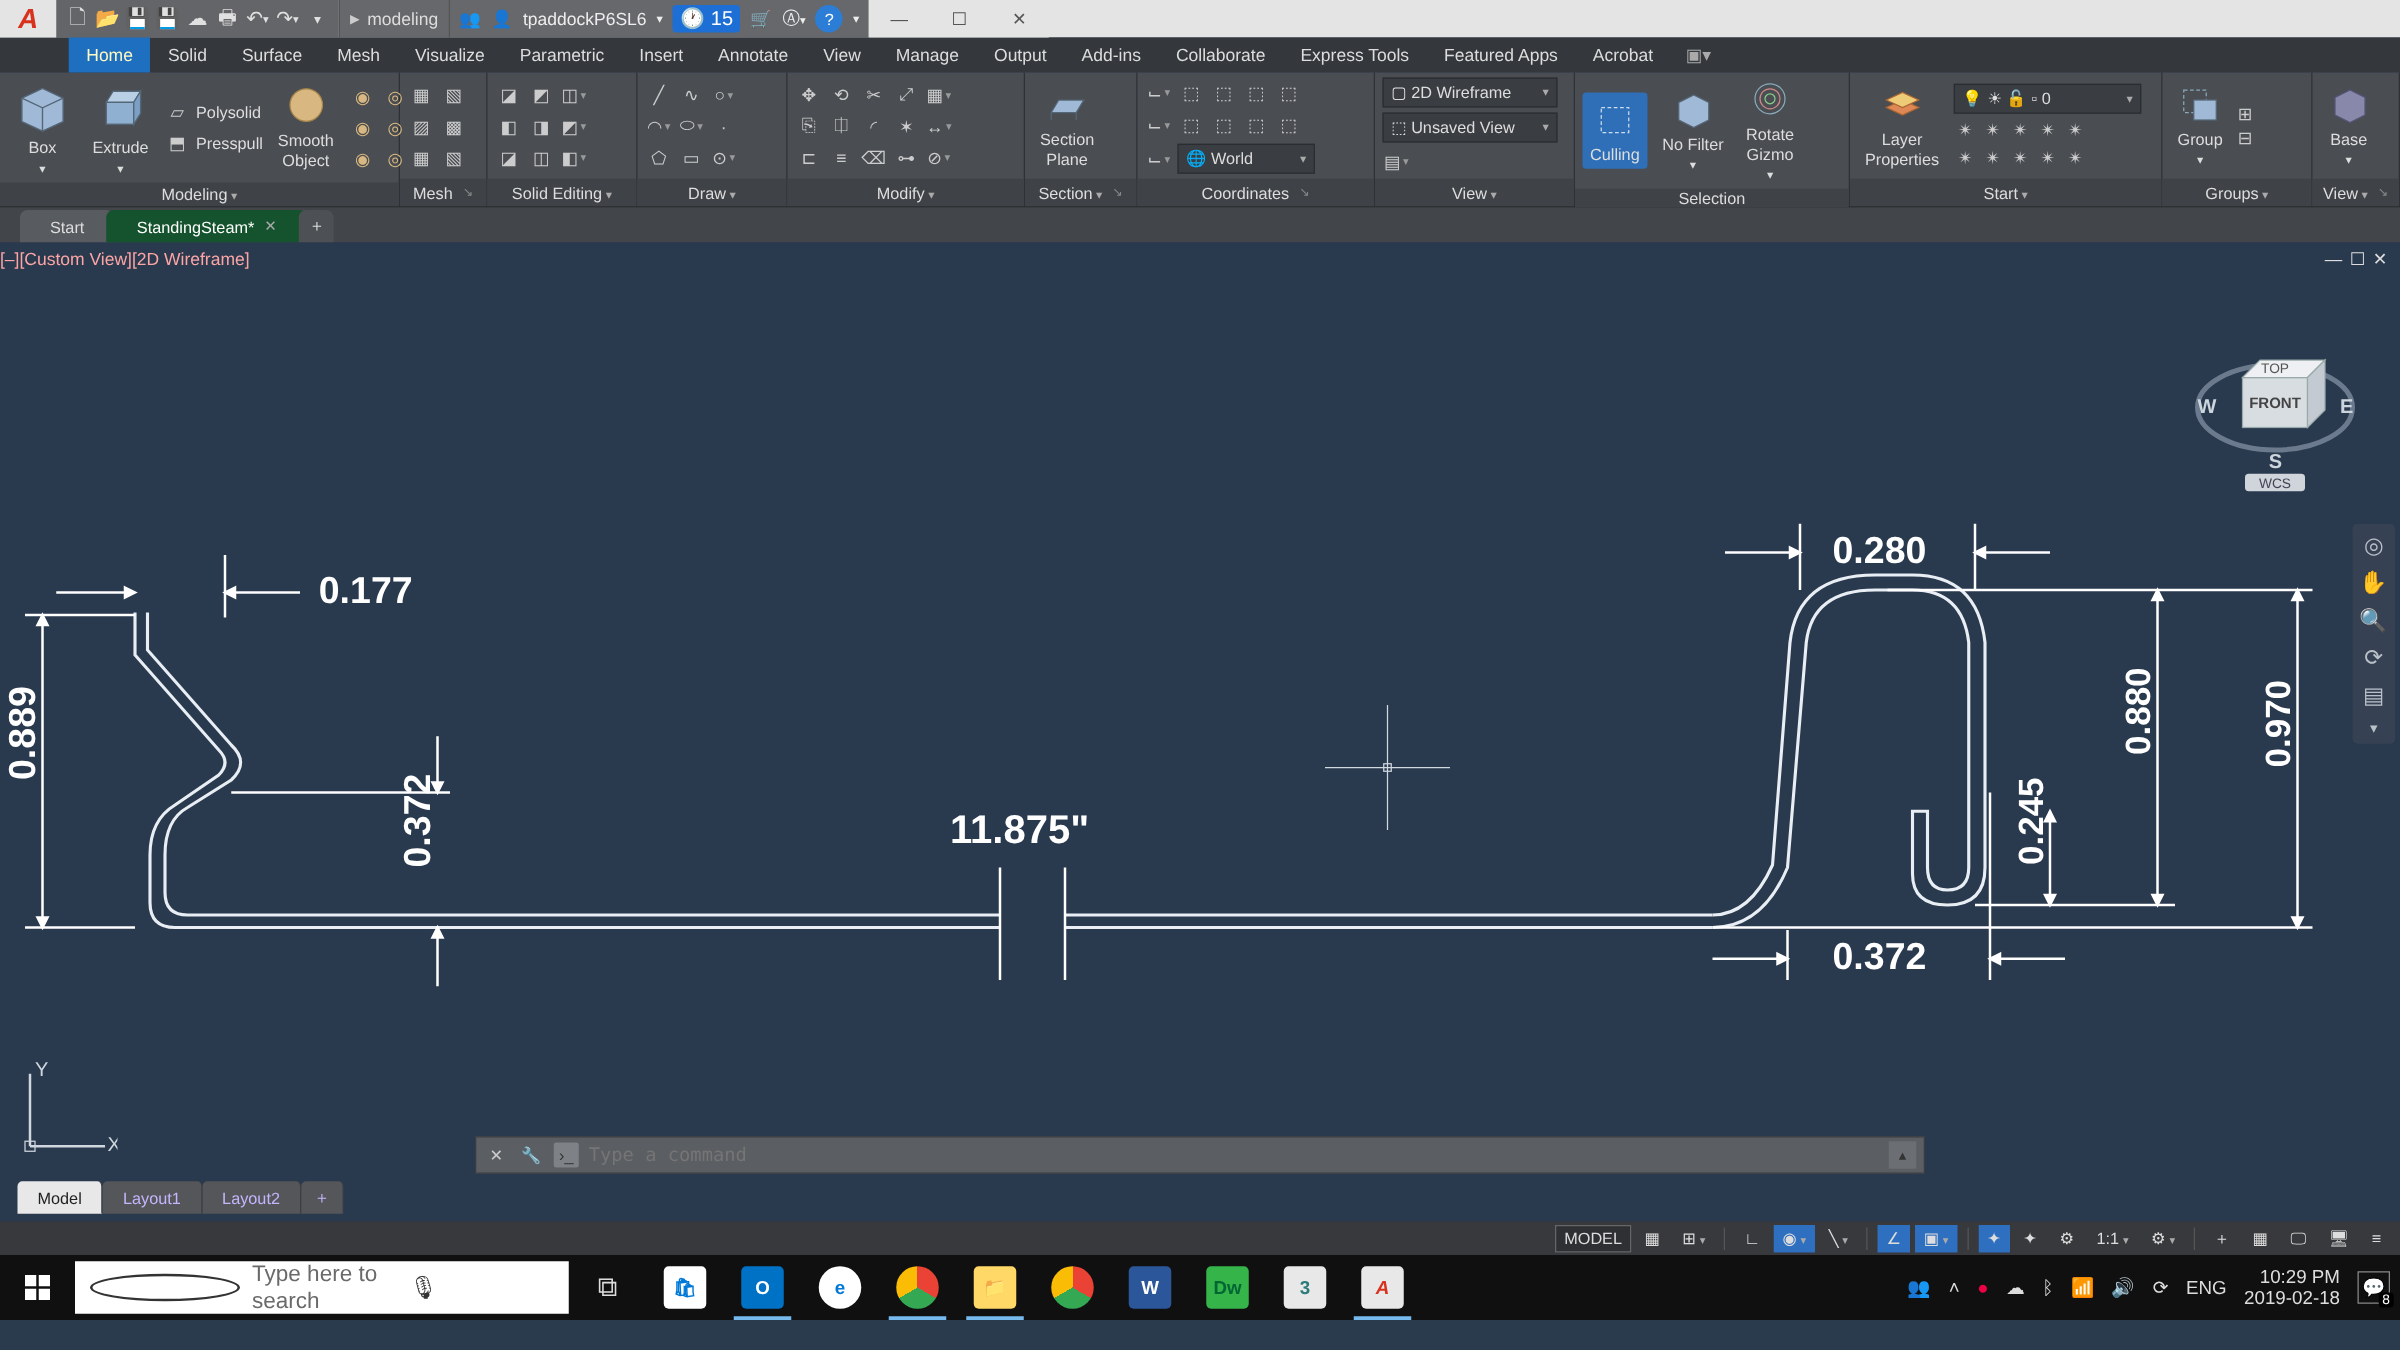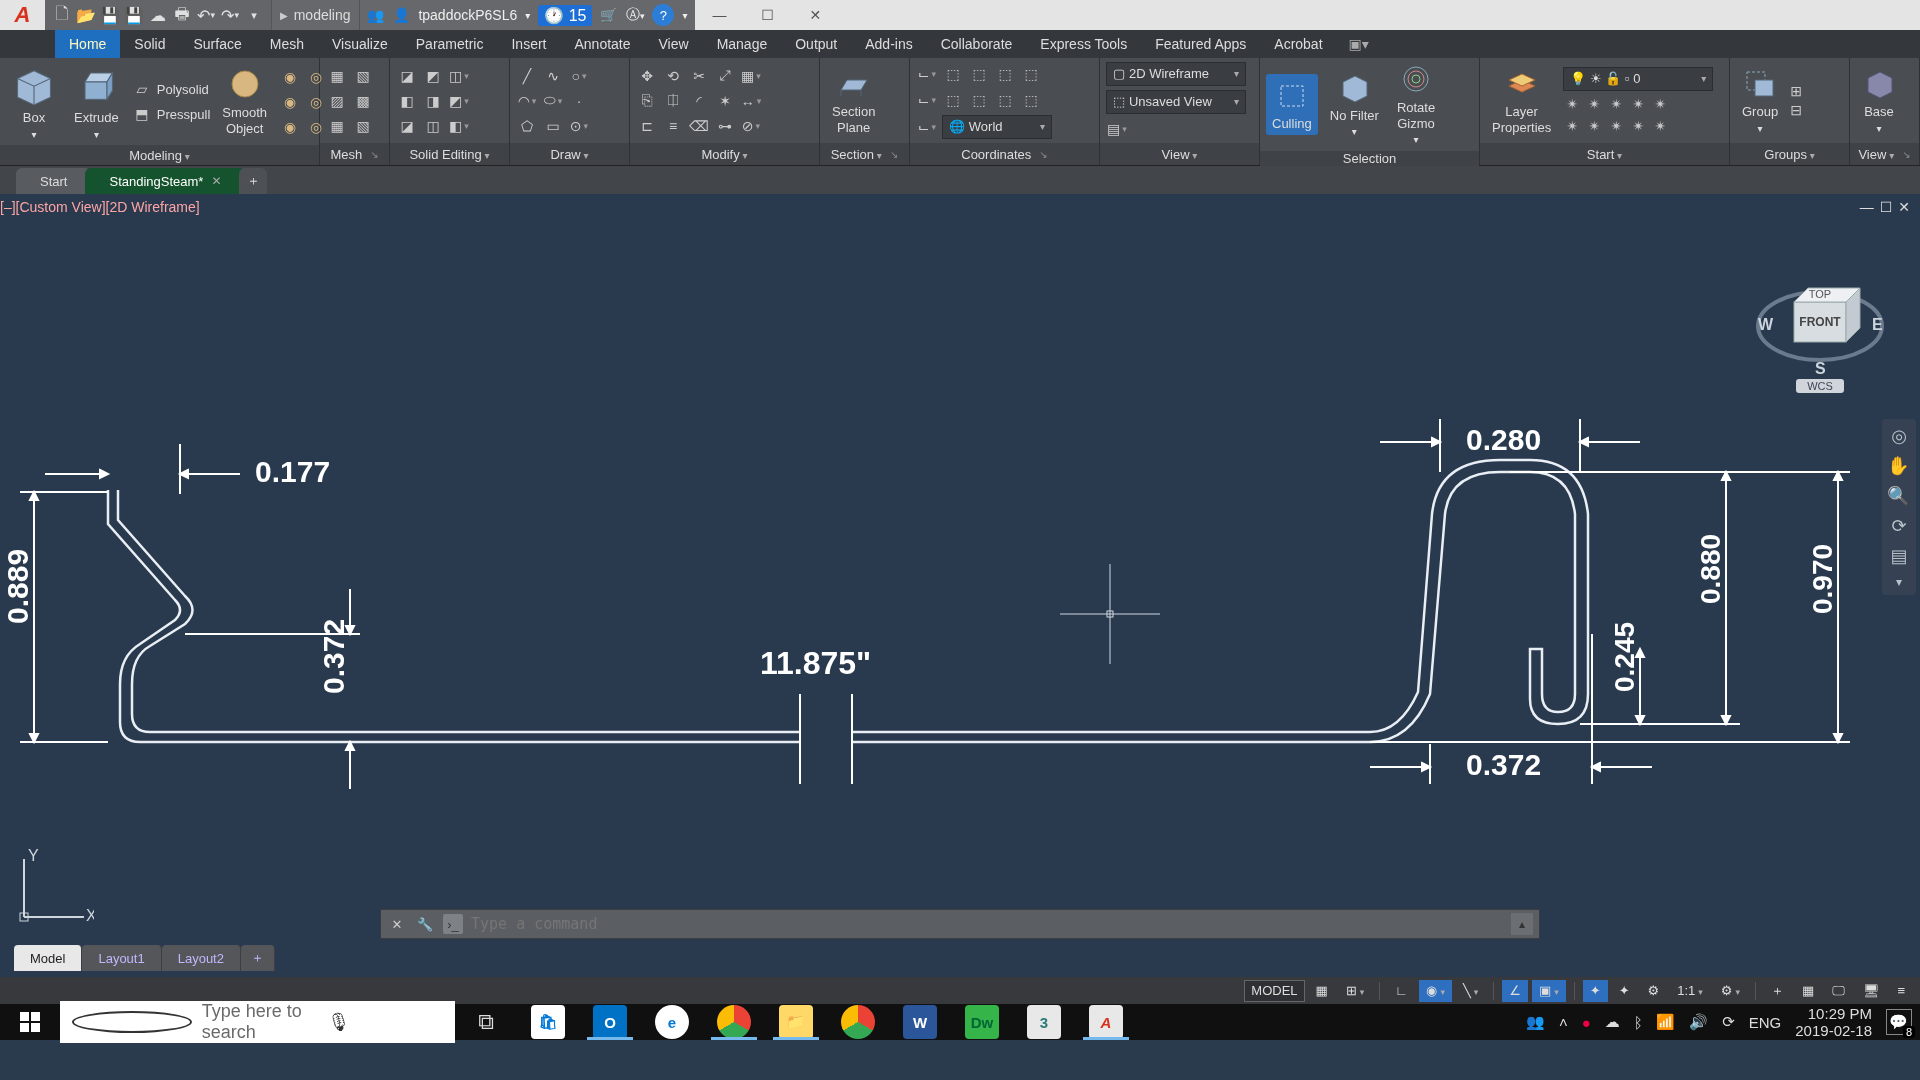--- a/index.html
+++ b/index.html
@@ -86,21 +86,21 @@
 
 
 .app-status { height:27px; background:#38393c; display:flex; align-items:center; justify-content:flex-end; padding:0 8px; gap:4px; color:#ddd; font-size:13px;}
 .app-status .stat-btn { padding:0 6px; height:22px; display:flex; align-items:center; border:1px solid transparent;}
 .app-status .stat-btn.framed{ border-color:#666; background:#2f3033;}
 .app-status .sep{ width:1px; height:18px; background:#555; margin:0 4px;}
 .app-status .stat-btn.blue{ background:#2e6fc0;}
 .app-status .stat-btn .dd::after{ content:"▾"; font-size:9px; margin-left:3px; color:#aaa;}
 
 
-.win-taskbar { height:36px; background:#101010; display:flex; align-items:center; color:#fff;}
+.win-taskbar { height:52px; background:#101010; display:flex; align-items:center; color:#fff;}
 .win-taskbar .win-start{ width:60px; display:flex; align-items:center; justify-content:center;}
 .win-taskbar .win-start svg{width:24px;height:24px;}
 .win-taskbar .searchbox { width:395px; height:42px; background:#fff; display:flex; align-items:center; padding:0 12px; gap:10px; color:#555;}
 .win-taskbar .searchbox .circle{ width:22px; height:22px; border:2px solid #333; border-radius:50%;}
 .win-taskbar .searchbox span{ flex:1; font-size:18px; color:#6a6a6a;}
 .win-taskbar .searchbox .mic{ color:#333; font-size:18px;}
 .win-taskbar .task-icons { display:flex; align-items:center; height:100%;}
 .win-taskbar .task-icons .ti { width:62px; height:100%; display:flex; align-items:center; justify-content:center; position:relative;}
 .win-taskbar .task-icons .ti.active::after{ content:""; position:absolute; bottom:0; left:8px; right:8px; height:3px; background:#76b9ed;}
 .win-taskbar .task-icons .ti .box{ width:34px; height:34px; border-radius:4px; display:flex; align-items:center; justify-content:center; font-weight:bold; color:#fff; font-size:15px;}

